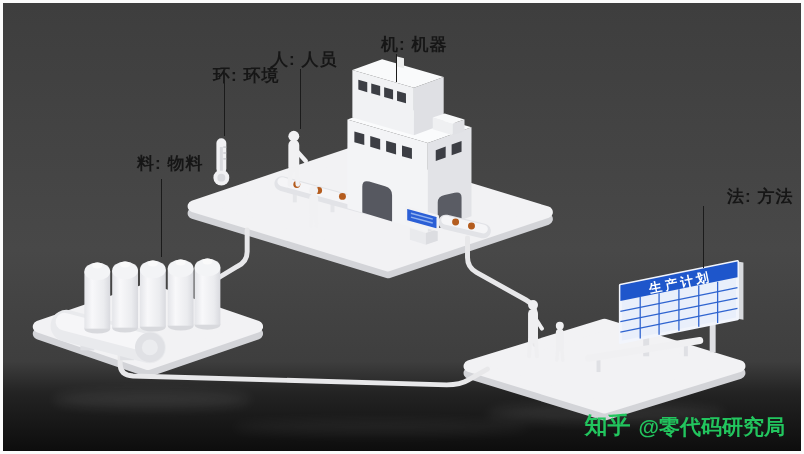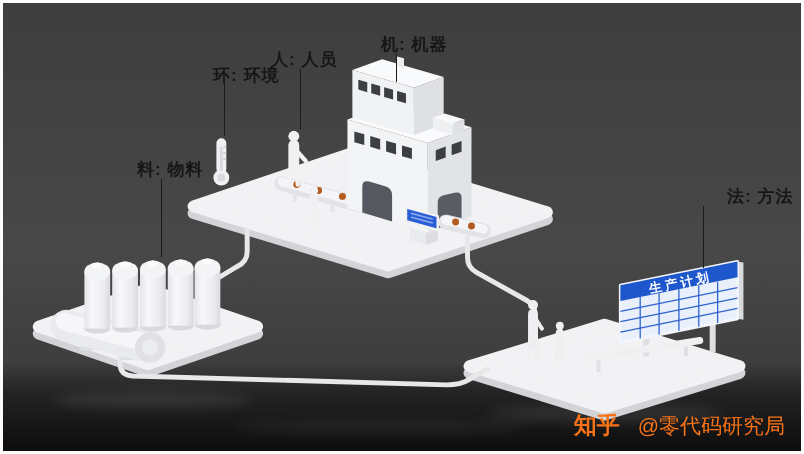--- a/index.html
+++ b/index.html
@@ -8,25 +8,25 @@
     border:3px solid #fbfbfb;overflow:hidden;background:#3f3f3f;
     font-family:"Liberation Sans","DejaVu Sans",sans-serif;
   }
   .stage svg{display:block;width:100%;height:100%;}
   .label{
     position:absolute;font-size:17px;font-weight:bold;color:#161616;
     letter-spacing:1px;white-space:nowrap;line-height:1;
   }
   .leader{position:absolute;width:1px;background:#1b1b1b;}
   .watermark{
-    position:absolute;right:16px;bottom:10px;display:flex;align-items:center;
-    gap:8px;color:#f97316;
+    position:absolute;right:16px;bottom:10px;display:flex;align-items:flex-end;
+    gap:8px;color:#22c55e;
   }
   .wm-brand{font-size:23px;font-weight:bold;}
-  .wm-handle{font-size:21px;font-weight:normal;margin-left:10px;}
+  .wm-handle{font-size:21px;font-weight:bold;}
 </style>
 </head>
 <body>
 
 <div class="stage">
 
   <svg viewBox="0 0 804 454" preserveAspectRatio="none">
     <defs>
       <linearGradient id="bgG" x1="0" y1="0" x2="0" y2="1">
         <stop offset="0" stop-color="#3e3e3e"></stop>
@@ -230,21 +230,21 @@
       <line x1="563" y1="350" x2="564" y2="362" stroke-width="3.5"></line>
     </g>
 
     <g>
       <line x1="600" y1="362" x2="600" y2="374" stroke="#dfe0e4" stroke-width="4"></line>
       <line x1="688" y1="346" x2="688" y2="358" stroke="#dfe0e4" stroke-width="4"></line>
       <line x1="590" y1="360" x2="702" y2="342" stroke="#f0f0f2" stroke-width="7" stroke-linecap="round"></line>
     </g>
   </svg>
 
-  <div class="label" style="left:134px;top:158px">料: 物料</div>
+  <div class="label" style="left:134px;top:152px">料: 物料</div>
   <div class="leader" style="left:158px;top:176px;height:78px"></div>
 
   <div class="label" style="left:210px;top:64px">环: 环境</div>
   <div class="leader" style="left:221px;top:66px;height:67px"></div>
 
   <div class="label" style="left:268px;top:48px">人: 人员</div>
   <div class="leader" style="left:297px;top:66px;height:60px"></div>
 
   <div class="label" style="left:378px;top:33px">机: 机器</div>
   <div class="leader" style="left:393px;top:51px;height:28px"></div>

